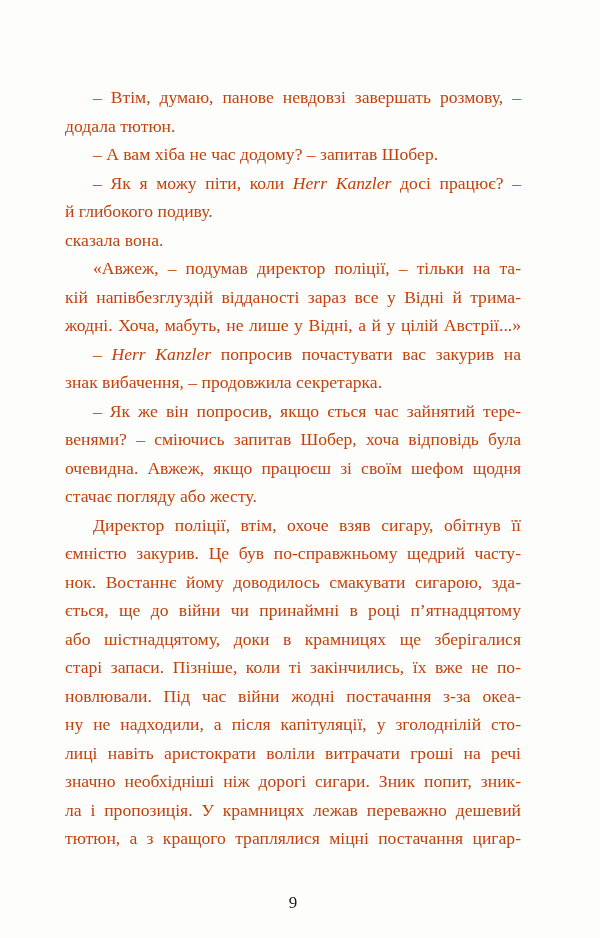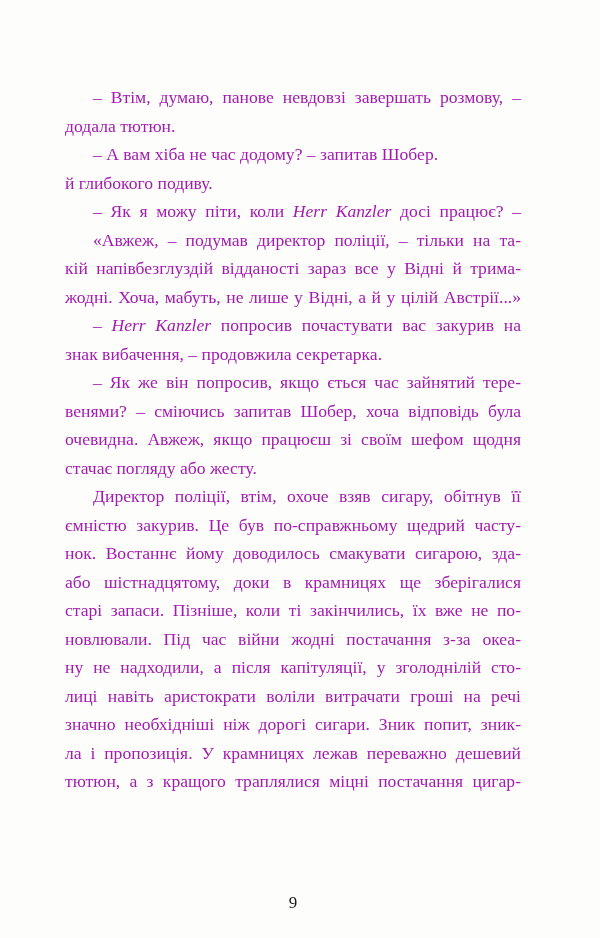--- a/index.html
+++ b/index.html
@@ -21,21 +21,21 @@
       height: 938px;
     }
     .text-block {
       position: absolute;
       left: 65px;
       top: 83px;
       width: 456px;
       font-family: "Liberation Serif", "DejaVu Serif", serif;
       font-size: 17.6px;
       line-height: 28.5px;
-      color: #a21caf;
+      color: #c2410c;
     }
     .line {
       display: block;
       white-space: nowrap;
       height: 28.5px;
       text-align: justify;
       text-align-last: justify;
     }
     .line.indent {
       padding-left: 28px;
@@ -57,34 +57,36 @@
     }
   </style>
 </head>
 <body>
 
 <div class="page">
   <div class="text-block" id="text-block">
       <span class="line indent"><span class="seg">– Втім, думаю, панове невдовзі завершать розмову, –</span></span>
       <span class="line last"><span class="seg">додала тютюн.</span></span>
       <span class="line indent last"><span class="seg">– А вам хіба не час додому? – запитав Шобер.</span></span>
+      <span class="line indent"><span class="seg">– Як я можу піти, коли </span><span class="seg italic">Herr Kanzler</span><span class="seg"> досі працює? –</span></span>
       <span class="line last"><span class="seg">й глибокого подиву.</span></span>
-      <span class="line indent"><span class="seg">– Як я можу піти, коли </span><span class="seg italic">Herr Kanzler</span><span class="seg"> досі працює? –</span></span>
+      <span class="line last"><span class="seg">сказала вона.</span></span>
       <span class="line indent"><span class="seg">«Авжеж, – подумав директор поліції, – тільки на та-</span></span>
       <span class="line"><span class="seg">кій напівбезглуздій відданості зараз все у Відні й трима-</span></span>
       <span class="line"><span class="seg">жодні. Хоча, мабуть, не лише у Відні, а й у цілій Австрії...»</span></span>
       <span class="line indent"><span class="seg">– </span><span class="seg italic">Herr Kanzler</span><span class="seg"> попросив почастувати вас закурив на</span></span>
       <span class="line last"><span class="seg">знак вибачення, – продовжила секретарка.</span></span>
       <span class="line indent"><span class="seg">– Як же він попросив, якщо ється час зайнятий тере-</span></span>
       <span class="line"><span class="seg">венями? – сміючись запитав Шобер, хоча відповідь була</span></span>
       <span class="line"><span class="seg">очевидна. Авжеж, якщо працюєш зі своїм шефом щодня</span></span>
       <span class="line last"><span class="seg">стачає погляду або жесту.</span></span>
       <span class="line indent"><span class="seg">Директор поліції, втім, охоче взяв сигару, обітнув її</span></span>
       <span class="line"><span class="seg">ємністю закурив. Це був по-справжньому щедрий часту-</span></span>
       <span class="line"><span class="seg">нок. Востаннє йому доводилось смакувати сигарою, зда-</span></span>
+      <span class="line"><span class="seg">ється, ще до війни чи принаймні в році п’ятнадцятому</span></span>
       <span class="line"><span class="seg">або шістнадцятому, доки в крамницях ще зберігалися</span></span>
       <span class="line"><span class="seg">старі запаси. Пізніше, коли ті закінчились, їх вже не по-</span></span>
       <span class="line"><span class="seg">новлювали. Під час війни жодні постачання з-за океа-</span></span>
       <span class="line"><span class="seg">ну не надходили, а після капітуляції, у зголоднілій сто-</span></span>
       <span class="line"><span class="seg">лиці навіть аристократи воліли витрачати гроші на речі</span></span>
       <span class="line"><span class="seg">значно необхідніші ніж дорогі сигари. Зник попит, зник-</span></span>
       <span class="line"><span class="seg">ла і пропозиція. У крамницях лежав переважно дешевий</span></span>
       <span class="line"><span class="seg">тютюн, а з кращого траплялися міцні постачання цигар-</span></span>
     </div>
   <div class="page-number">9</div>

